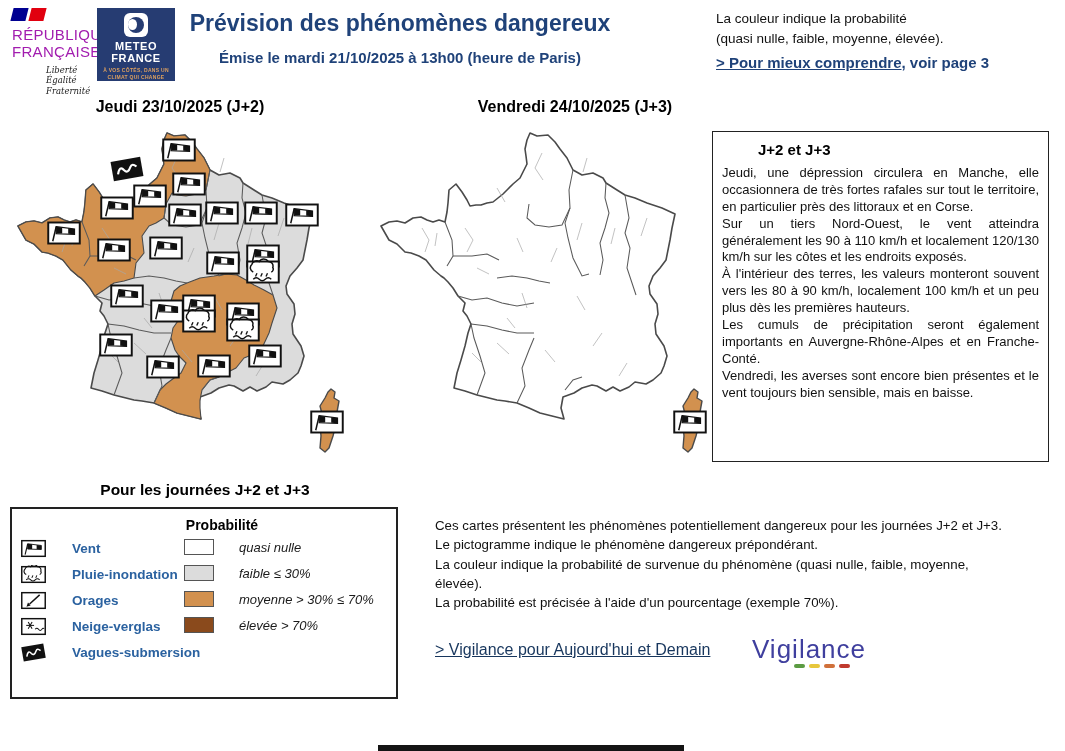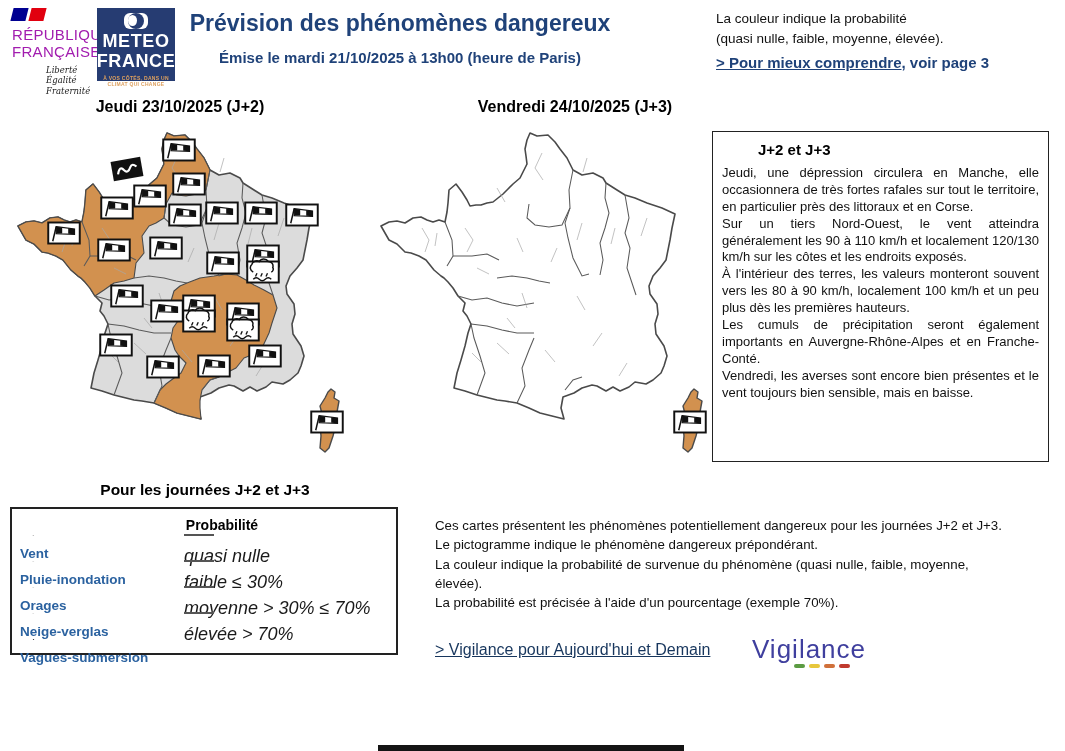--- a/index.html
+++ b/index.html
@@ -13,21 +13,21 @@
   .rf-flag { display:flex; gap:3px; height:15px; width:38px; margin-bottom:4px; }
   .rf-flag .b { width:15px; height:13px; background:#000091; transform:skewX(-14deg); }
   .rf-flag .r { width:15px; height:13px; background:#e1000f; transform:skewX(-14deg); }
   .rf-name { font-weight:normal; font-size:15px; letter-spacing:.3px; line-height:1.12; color:#a21caf; }
   .rf-motto { margin-top:4px; font-family:"DejaVu Serif", serif; font-style:italic; font-size:8.5px; line-height:1.25; color:#222;margin-left:34px; }
 
   .mf-logo { left:97px; top:8px; width:78px; height:73px; background:#263c72; display:flex; flex-direction:column; align-items:center; padding-top:5px; }
   .mf-eye { width:24px; height:24px; background:#fff; border-radius:6px; display:flex; align-items:center; justify-content:center; }
   .mf-eye .c1 { width:16px; height:16px; background:#263c72; border-radius:50%; position:relative; }
   .mf-eye .c1 .c2 { position:absolute; width:9px; height:11px; background:#fff; border-radius:50%; left:0px; top:2px; }
-  .mf-name { color:#fff; font-weight:bold; font-size:18px; letter-spacing:.6px; line-height:1.1; text-align:center; margin-top:3px; }
+  .mf-name { color:#fff; font-weight:bold; font-size:11px; letter-spacing:.6px; line-height:1.1; text-align:center; margin-top:3px; }
   .mf-tag { margin-top:3px; color:#dm; color:#dda05f; font-size:5px; font-weight:bold; letter-spacing:.3px; text-align:center; line-height:1.3; }
 
   .main-title { left:185px; top:10px; width:430px; text-align:center; font-size:23px; font-weight:bold; color:#1f4279; }
   .sub-title  { left:185px; top:49px; width:430px; text-align:center; font-size:15px; font-weight:bold; color:#1f4279; }
 
   .prob-note { left:716px; top:9px; width:300px; font-size:13.5px; line-height:1.5; color:#111; }
   .understand { left:716px; top:54px; width:330px; font-size:15px; font-weight:bold; color:#1f4279; }
   .understand a { color:#1f4279; text-decoration:underline; cursor:pointer; }
 
   
@@ -45,27 +45,27 @@
   .line-region { fill:none; stroke:#5a5a5a; stroke-width:1.05; }
   .line-dept { fill:none; stroke:#a8a8a8; stroke-width:.7; }
 
   
   .forecast-box { left:712px; top:131px; width:337px; height:331px; border:1.5px solid #222; padding:9px 9px; background:#fff; }
   .forecast-box h2 { font-size:15px; font-weight:bold; color:#000; padding-left:36px; margin-bottom:7px; }
   .forecast-text div { font-size:13px; line-height:1.3; text-align:justify; color:#111; }
 
   
   .legend-title { left:25px; top:481px; width:360px; text-align:center; font-size:15.5px; font-weight:bold; color:#000; }
-  .legend-box { left:10px; top:507px; width:388px; height:148px; border:2px solid #222; background:#fff; }
+  .legend-box { left:10px; top:507px; width:388px; height:192px; border:2px solid #222; background:#fff; }
   .legend-prob-header { position:absolute; left:150px; top:8px; width:120px; text-align:center; font-size:14px; font-weight:bold; color:#000; }
   .legend-phen { position:absolute; left:8px; top:26px; }
   .legend-prob { position:absolute; left:172px; top:25px; }
-  .leg-row { display:flex; align-items:flex-start; height:26px; gap:10px;flex-direction:column; }
+  .leg-row { display:flex; align-items:center; height:26px; gap:25px; }
   .leg-row .lbl { font-size:13.5px; font-weight:bold; color:#2b62a0; }
-  .leg-row .plbl { font-size:18px; font-style:italic; color:#1a1a1a; }
+  .leg-row .plbl { font-size:13px; font-style:italic; color:#1a1a1a; }
   .swatch { width:30px; height:16px; border:1.2px solid #555; }
 
   
   .desc { left:435px; top:516px; width:625px; }
   .desc div { font-size:13.3px; line-height:1.45; color:#111; white-space:nowrap; }
   .vig-link { left:435px; top:641px; font-size:16px; color:#17365d; text-decoration:underline; cursor:pointer; }
   .vig-logo { left:752px; top:634px; width:110px; }
   .vig-word { font-size:26px; font-weight:500; color:#3f3f9e; letter-spacing:1px; font-family:"Liberation Sans", sans-serif; }
   .vig-dashes { display:flex; gap:4px; margin-left:42px; margin-top:-1px; }
   .vig-dashes span { width:11px; height:4px; border-radius:2px; display:block; }

